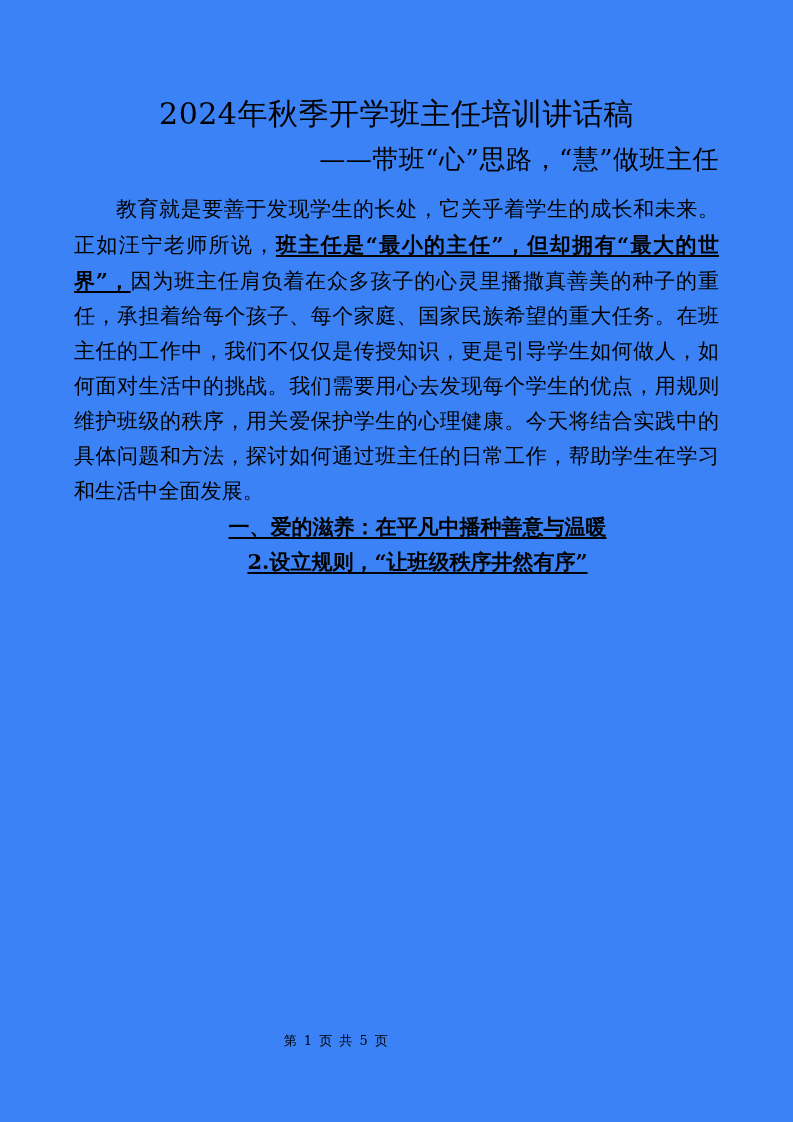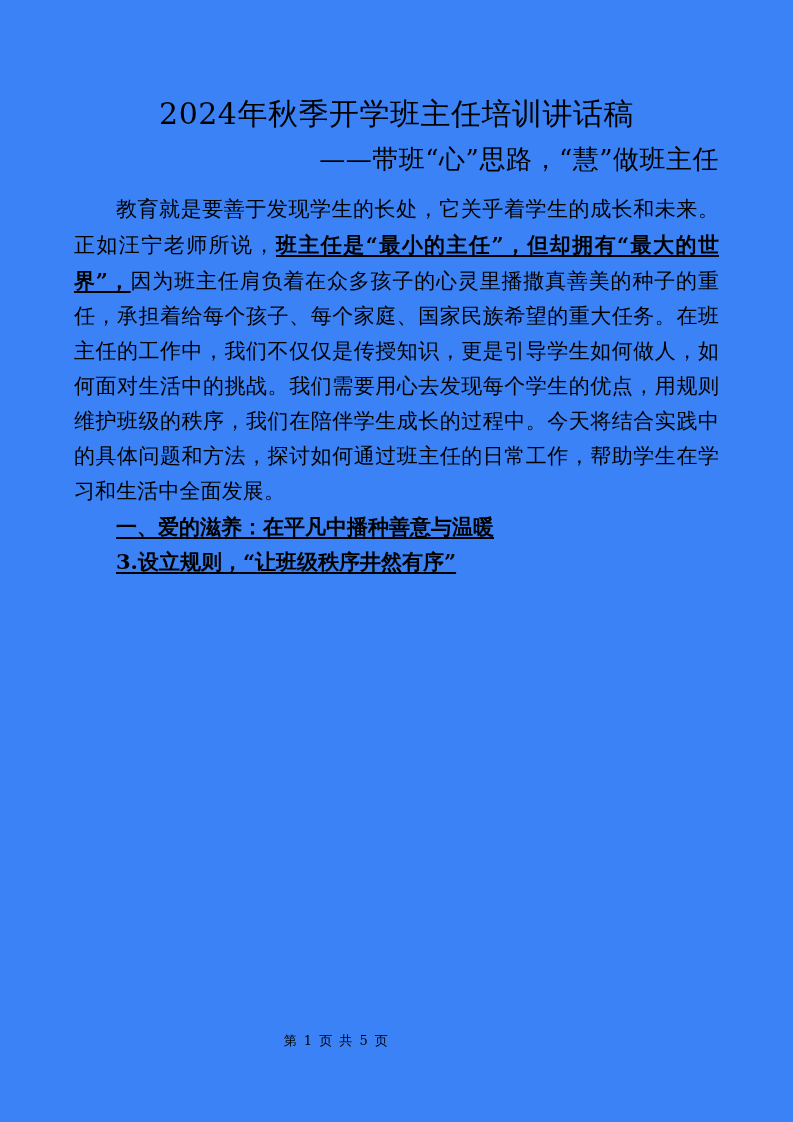--- a/index.html
+++ b/index.html
@@ -56,21 +56,21 @@
     text-indent: 42px;
     margin: 0;
     letter-spacing: 0.1px;
   }
   .heading {
     font-size: 21px;
     line-height: 35px;
     font-weight: bold;
     text-indent: 42px;
     margin: 0;
-    text-align: left;
+    text-align: center;
   }
   .heading > span.u {
     text-decoration: underline;
     text-underline-offset: 3px;
   }
   .em-bu {
     font-weight: bold;
     text-decoration: underline;
     text-underline-offset: 3px;
   }
@@ -94,22 +94,22 @@
 
 <div class="page">
 
   <div class="content">
 
     <h1 class="doc-title">2024年秋季开学班主任培训讲话稿</h1>
 
     <h2 class="doc-subtitle">——带班“心”思路，“慧”做班主任</h2>
 
     <div id="blocks-host">
-        <p class="para"><span class="">教育就是要善于发现学生的长处，它关乎着学生的成长和未来。正如汪宁老师所说，</span><span class="em-bu">班主任是“最小的主任”，但却拥有“最大的世界”，</span><span class="">因为班主任肩负着在众多孩子的心灵里播撒真善美的种子的重任，承担着给每个孩子、每个家庭、国家民族希望的重大任务。在班主任的工作中，我们不仅仅是传授知识，更是引导学生如何做人，如何面对生活中的挑战。我们需要用心去发现每个学生的优点，用规则维护班级的秩序，我们在陪伴学生成长的过程中。今天将结合实践中的具体问题和方法，探讨如何通过班主任的日常工作，帮助学生在学习和生活中全面发展。</span></p>
+        <p class="para"><span class="">教育就是要善于发现学生的长处，它关乎着学生的成长和未来。正如汪宁老师所说，</span><span class="em-bu">班主任是“最小的主任”，但却拥有“最大的世界”，</span><span class="">因为班主任肩负着在众多孩子的心灵里播撒真善美的种子的重任，承担着给每个孩子、每个家庭、国家民族希望的重大任务。在班主任的工作中，我们不仅仅是传授知识，更是引导学生如何做人，如何面对生活中的挑战。我们需要用心去发现每个学生的优点，用规则维护班级的秩序，用关爱保护学生的心理健康。今天将结合实践中的具体问题和方法，探讨如何通过班主任的日常工作，帮助学生在学习和生活中全面发展。</span></p>
         <p class="heading"><span class="u">一、爱的滋养：在平凡中播种善意与温暖</span></p>
-        <p class="heading"><span class="u">3.设立规则，“让班级秩序井然有序”</span></p>
+        <p class="heading"><span class="u">2.设立规则，“让班级秩序井然有序”</span></p>
       </div>
 
   </div>
 
   <div class="footer">第 1 页 共 5 页</div>
 
 </div>
 
 </body></html>

